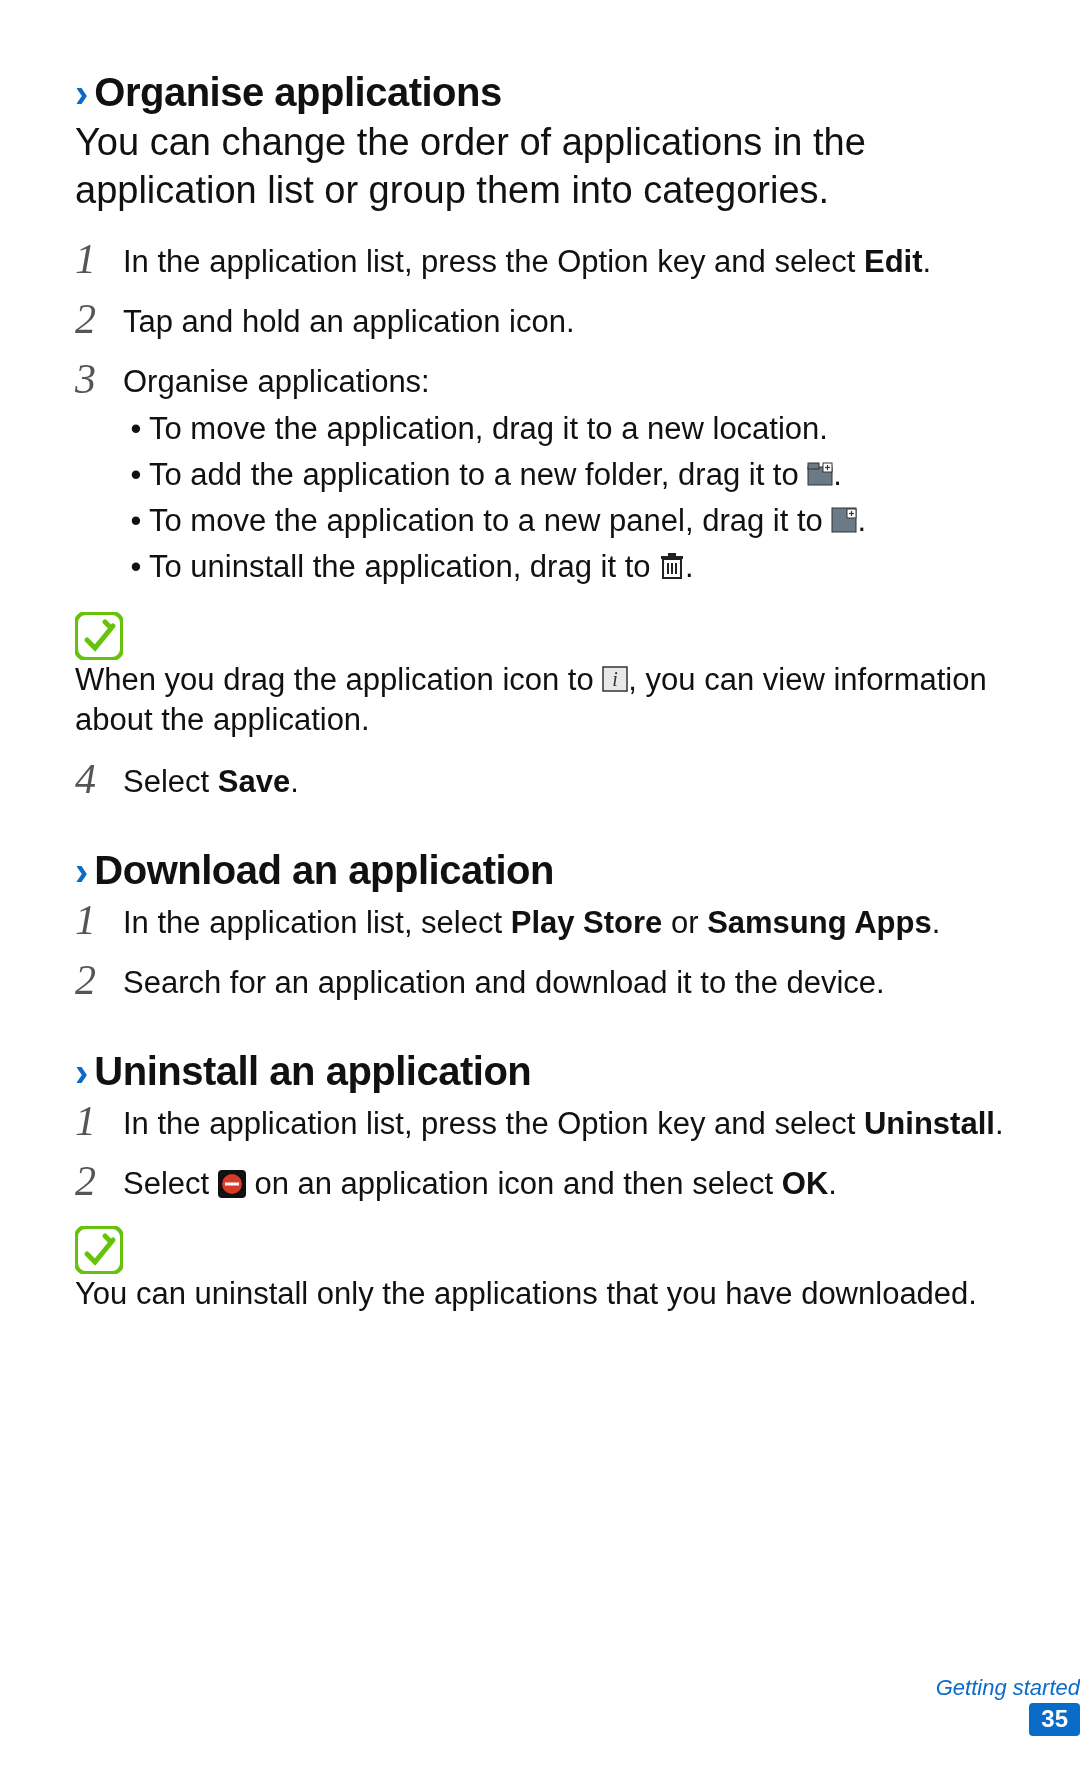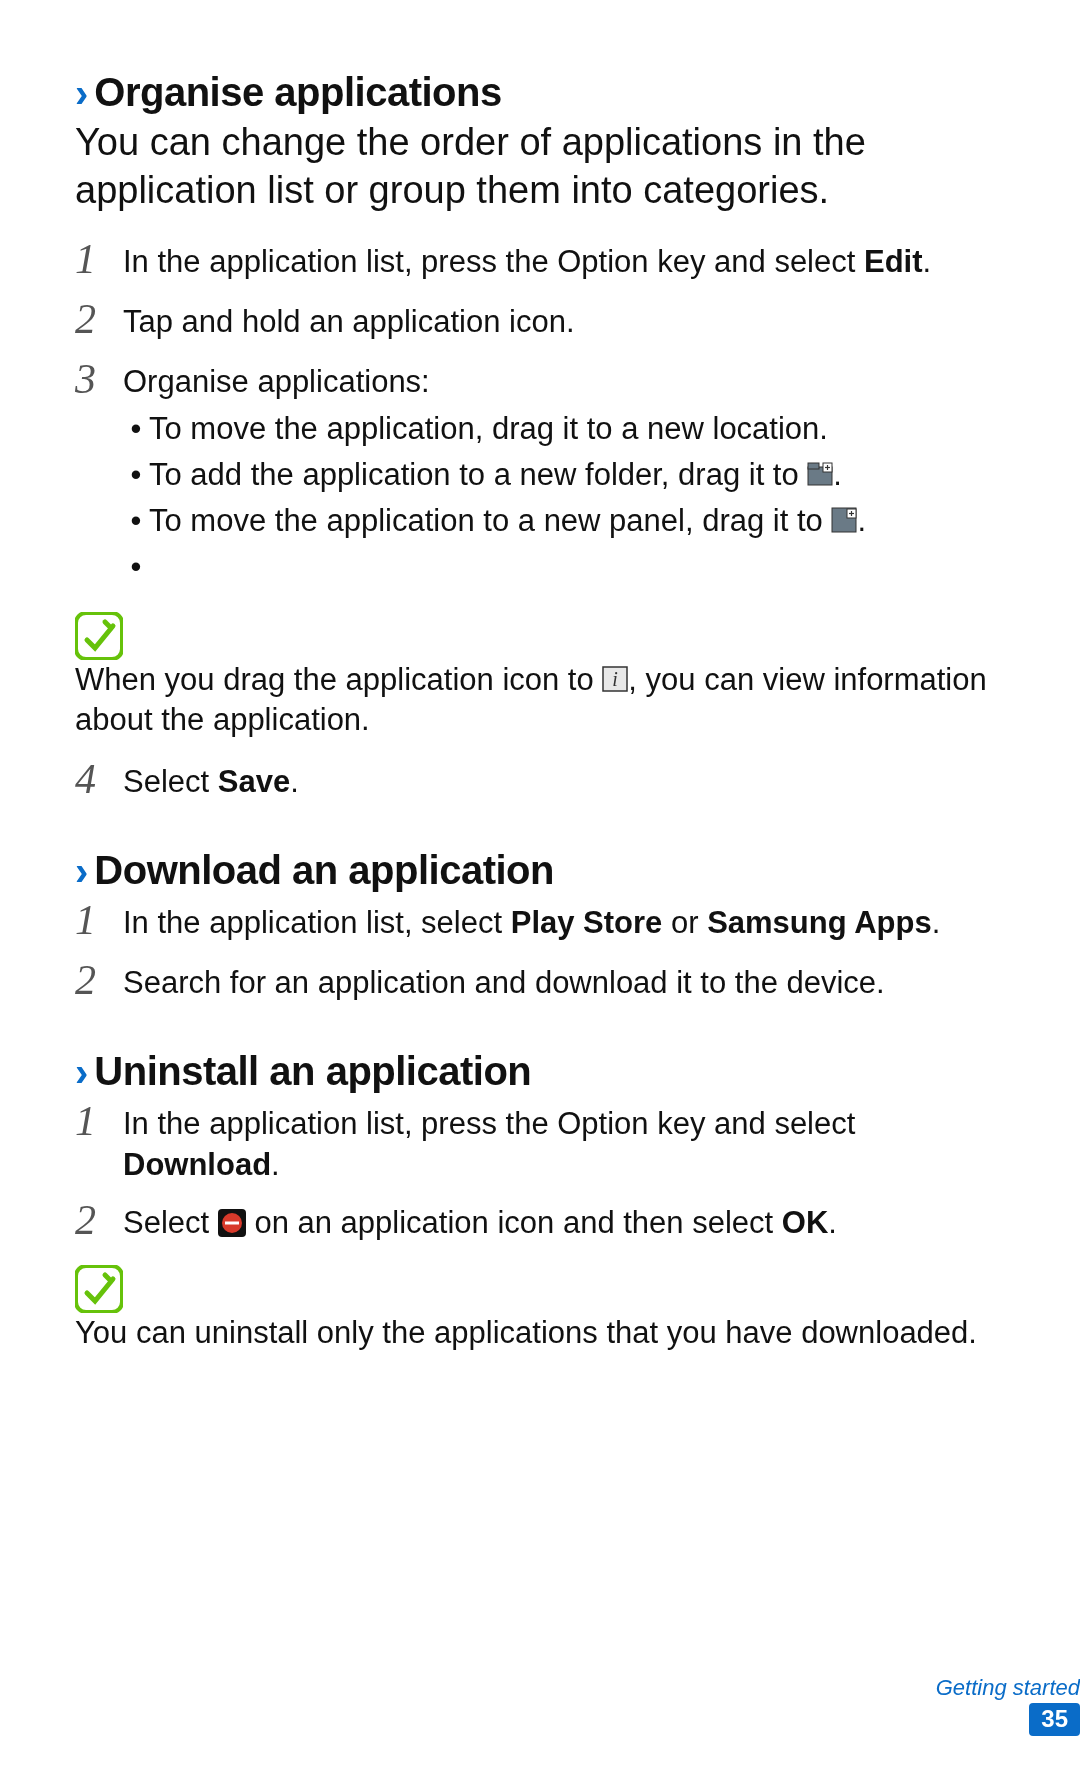--- a/index.html
+++ b/index.html
@@ -183,20 +183,30 @@
             <span>To move the application to a new panel, drag it to </span><svg class="inline-icon" viewBox="0 0 26 26">
                 <rect x="1" y="1" width="24" height="24" fill="#6a7a86" stroke="#333" stroke-width="1"></rect>
                 <rect x="16" y="2" width="9" height="9" fill="#fff" stroke="#333" stroke-width="1"></rect>
                 <line x1="20.5" y1="4" x2="20.5" y2="9" stroke="#333" stroke-width="1.2"></line>
                 <line x1="18" y1="6.5" x2="23" y2="6.5" stroke="#333" stroke-width="1.2"></line>
               </svg><span>.</span>
           </span>
         </div>
         <div class="bullet-row">
           <span class="dot">•</span>
+          <span>
+            <span>To uninstall the application, drag it to </span><svg class="inline-icon" viewBox="0 0 26 26">
+                <rect x="4" y="6" width="18" height="19" fill="none" stroke="#222" stroke-width="2"></rect>
+                <rect x="2" y="3" width="22" height="3" fill="#222"></rect>
+                <rect x="9" y="0" width="8" height="3" fill="#222"></rect>
+                <line x1="9" y1="10" x2="9" y2="21" stroke="#222" stroke-width="2"></line>
+                <line x1="13" y1="10" x2="13" y2="21" stroke="#222" stroke-width="2"></line>
+                <line x1="17" y1="10" x2="17" y2="21" stroke="#222" stroke-width="2"></line>
+              </svg><span>.</span>
+          </span>
         </div>
       </div>
     </div>
   </div>
 
   <div class="note-row">
     <svg class="note-icon" viewBox="0 0 48 48">
       <rect x="1" y="1" width="46" height="46" rx="10" fill="#fff" stroke="#66c20a" stroke-width="4"></rect>
       <path d="M12 28 L20 36 L38 14" fill="none" stroke="#66c20a" stroke-width="5" stroke-linecap="round"></path>
       <path d="M30 10 L36 16" stroke="#66c20a" stroke-width="5" stroke-linecap="round"></path>
@@ -238,21 +248,21 @@
   <div class="spacer-md"></div>
 
   <div class="section-heading">
     <span class="chev">›</span>
     <span class="heading-text">Uninstall an application</span>
   </div>
 
   <div class="step-row" style="margin-top:10px;">
     <div class="step-num">1</div>
     <div class="step-body">
-      <span>In the application list, press the Option key and select </span><span class="bold">Download</span><span>.</span>
+      <span>In the application list, press the Option key and select </span><span class="bold">Uninstall</span><span>.</span>
     </div>
   </div>
 
   <div class="step-row">
     <div class="step-num">2</div>
     <div class="step-body">
       <span>Select </span><svg class="inline-icon inline-icon-minus" viewBox="0 0 28 28">
           <rect x="0" y="0" width="28" height="28" rx="4" fill="#111"></rect>
           <circle cx="14" cy="14" r="10" fill="#d83a2b"></circle>
           <rect x="7" y="12.5" width="14" height="3" fill="#fff"></rect>

